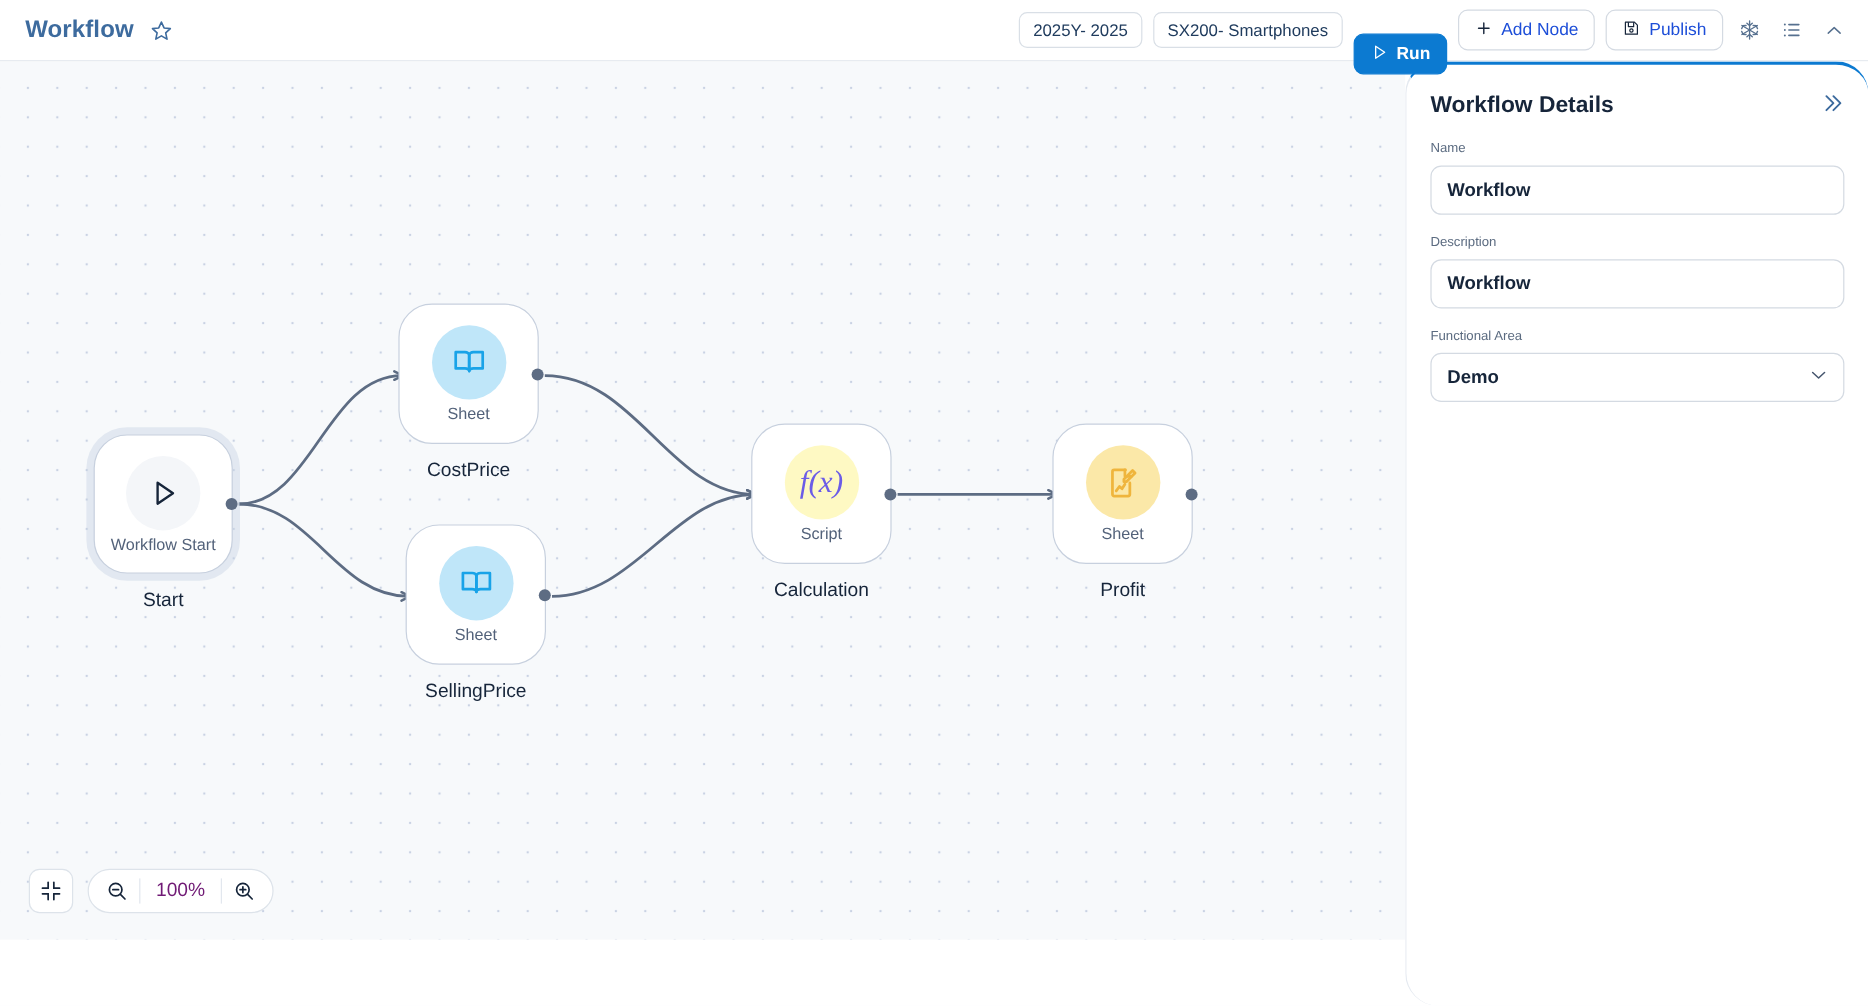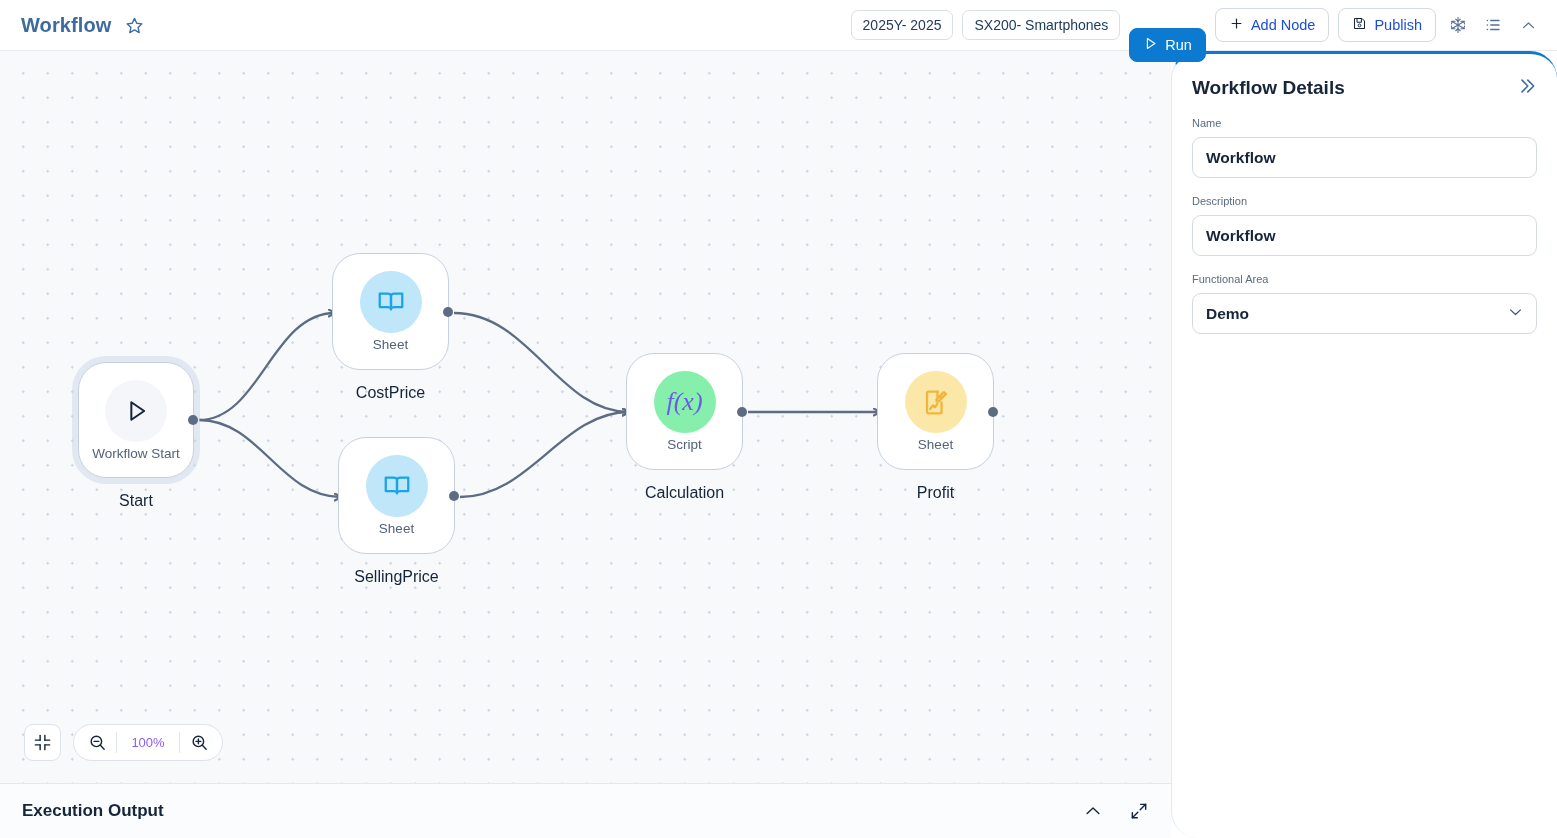--- a/index.html
+++ b/index.html
@@ -28,21 +28,21 @@
   .chip {
     height: 30px; padding: 0 11px; border: 1px solid #d9dfe6; border-radius: 7px;
     background: #fff; color: #1f3category; color: #203c5e; font-size: 14px;
     display: flex; align-items: center; white-space: nowrap; cursor: pointer;
   }
   .btn {
     height: 34px; padding: 0 13px; border-radius: 8px; border: 1px solid #d4dae2;
     background: #fff; color: #1d4ed8; font-size: 14.5px; font-weight: 500;
     display: flex; align-items: center; gap: 7px; cursor: pointer; white-space: nowrap;
   }
-  .btn.primary { background: #0c7ad1; border-color: #0c7ad1; color: #fff; font-weight: 400; margin-top: 40px; }
+  .btn.primary { background: #0c7ad1; border-color: #0c7ad1; color: #fff; font-weight: 700; margin-top: 40px; }
   .icon-btn {
     width: 26px; height: 30px; display: flex; align-items: center; justify-content: center;
     cursor: pointer; color: #56708f; background: none; border: none;
   }
 
   
   .canvas {
     position: absolute; top: 51px; left: 0; width: 1171px; height: 732px;
     background-color: #f7f9fb;
     background-image: radial-gradient(circle, #c9d2e3 1.2px, transparent 1.3px);
@@ -82,21 +82,21 @@
   .zoom-fit {
     width: 37px; height: 37px; background: #fff; border: 1px solid #dde3ea; border-radius: 9px;
     display: flex; align-items: center; justify-content: center; cursor: pointer;
   }
   .zoom-group {
     height: 37px; background: #fff; border: 1px solid #dde3ea; border-radius: 19px;
     display: flex; align-items: center; padding: 0 4px;
   }
   .zoom-btn { width: 38px; height: 35px; display: flex; align-items: center; justify-content: center; cursor: pointer; }
   .zoom-sep { width: 1px; height: 21px; background: #e2e7ee; }
-  .zoom-pct { font-size: 13px; color: #8b5cf6; padding: 0 13px; min-width: 62px; text-align: center; cursor: pointer; }
+  .zoom-pct { font-size: 16px; color: #701a75; padding: 0 13px; min-width: 62px; text-align: center; cursor: pointer; }
 
   
   .exec-bar {
     position: absolute; left: 0; top: 783px; width: 1171px; height: 55px;
     background: #fafcfe; border-top: 1px solid #e4e9f0;
     display: flex; align-items: center; padding: 0 22px; z-index: 14;
   }
   .exec-title { font-size: 17px; font-weight: 600; color: #16253a; }
   .exec-actions { margin-left: auto; display: flex; align-items: center; gap: 26px; }
   .exec-icon { cursor: pointer; display: flex; align-items: center; justify-content: center; }
@@ -259,21 +259,21 @@
           </svg>
         </div>
         <div class="node-sub">Sheet</div>
         <div class="port out"></div>
       </div>
       <div class="node-label" style="top:131px;">SellingPrice</div>
     </div>
 
     <div class="node" style="left:626px; top:302px; width:117px; height:117px;">
       <div class="node-box" style="width:117px; height:117px;">
-        <div class="node-icon-circle" style="width:62px; height:62px; background:#86efac;">
+        <div class="node-icon-circle" style="width:62px; height:62px; background:#fef9c3;">
           <span style="font-size:26px; color:#6b5ce7; font-family:'Liberation Serif', serif; font-style:italic; line-height:1;">f(x)</span>
         </div>
         <div class="node-sub">Script</div>
         <div class="port out"></div>
       </div>
       <div class="node-label" style="top:131px;">Calculation</div>
     </div>
 
     <div class="node" style="left:877px; top:302px; width:117px; height:117px;">
       <div class="node-box" style="width:117px; height:117px;">
@@ -320,38 +320,20 @@
             <circle cx="10.6" cy="10.6" r="6.6"></circle>
               <line x1="15.6" y1="15.6" x2="20.4" y2="20.4"></line>
             <line x1="7.6" y1="10.6" x2="13.6" y2="10.6"></line>
               <line x1="10.6" y1="7.6" x2="10.6" y2="13.6"></line>
           </svg>
         </div>
       </div>
     </div>
   </div>
 
-  <div class="exec-bar">
-    <span class="exec-title">Execution Output</span>
-    <div class="exec-actions">
-      <span class="exec-icon">
-        <svg viewBox="0 0 24 24" width="20" height="20" fill="none" stroke="#16253a" stroke-width="1.7" stroke-linecap="round" stroke-linejoin="round">
-          <polyline points="5,15 12,8.5 19,15"></polyline>
-        </svg>
-      </span>
-      <span class="exec-icon">
-        <svg viewBox="0 0 24 24" width="20" height="20" fill="none" stroke="#16253a" stroke-width="1.7" stroke-linecap="round" stroke-linejoin="round">
-          <polyline points="14,4 20,4 20,10"></polyline>
-            <line x1="20" y1="4" x2="13.4" y2="10.6"></line>
-          <polyline points="10,20 4,20 4,14"></polyline>
-            <line x1="4" y1="20" x2="10.6" y2="13.4"></line>
-        </svg>
-      </span>
-    </div>
-  </div>
 
   <div class="panel">
     <div class="panel-head">
       <span class="panel-title">Workflow Details</span>
       <span class="panel-collapse">
         <svg viewBox="0 0 24 24" width="20" height="20" fill="none" stroke="#3d6b9e" stroke-width="1.9" stroke-linecap="round" stroke-linejoin="round">
           <polyline points="6,5 13,12 6,19"></polyline>
             <polyline points="13,5 20,12 13,19"></polyline>
         </svg>
       </span>

